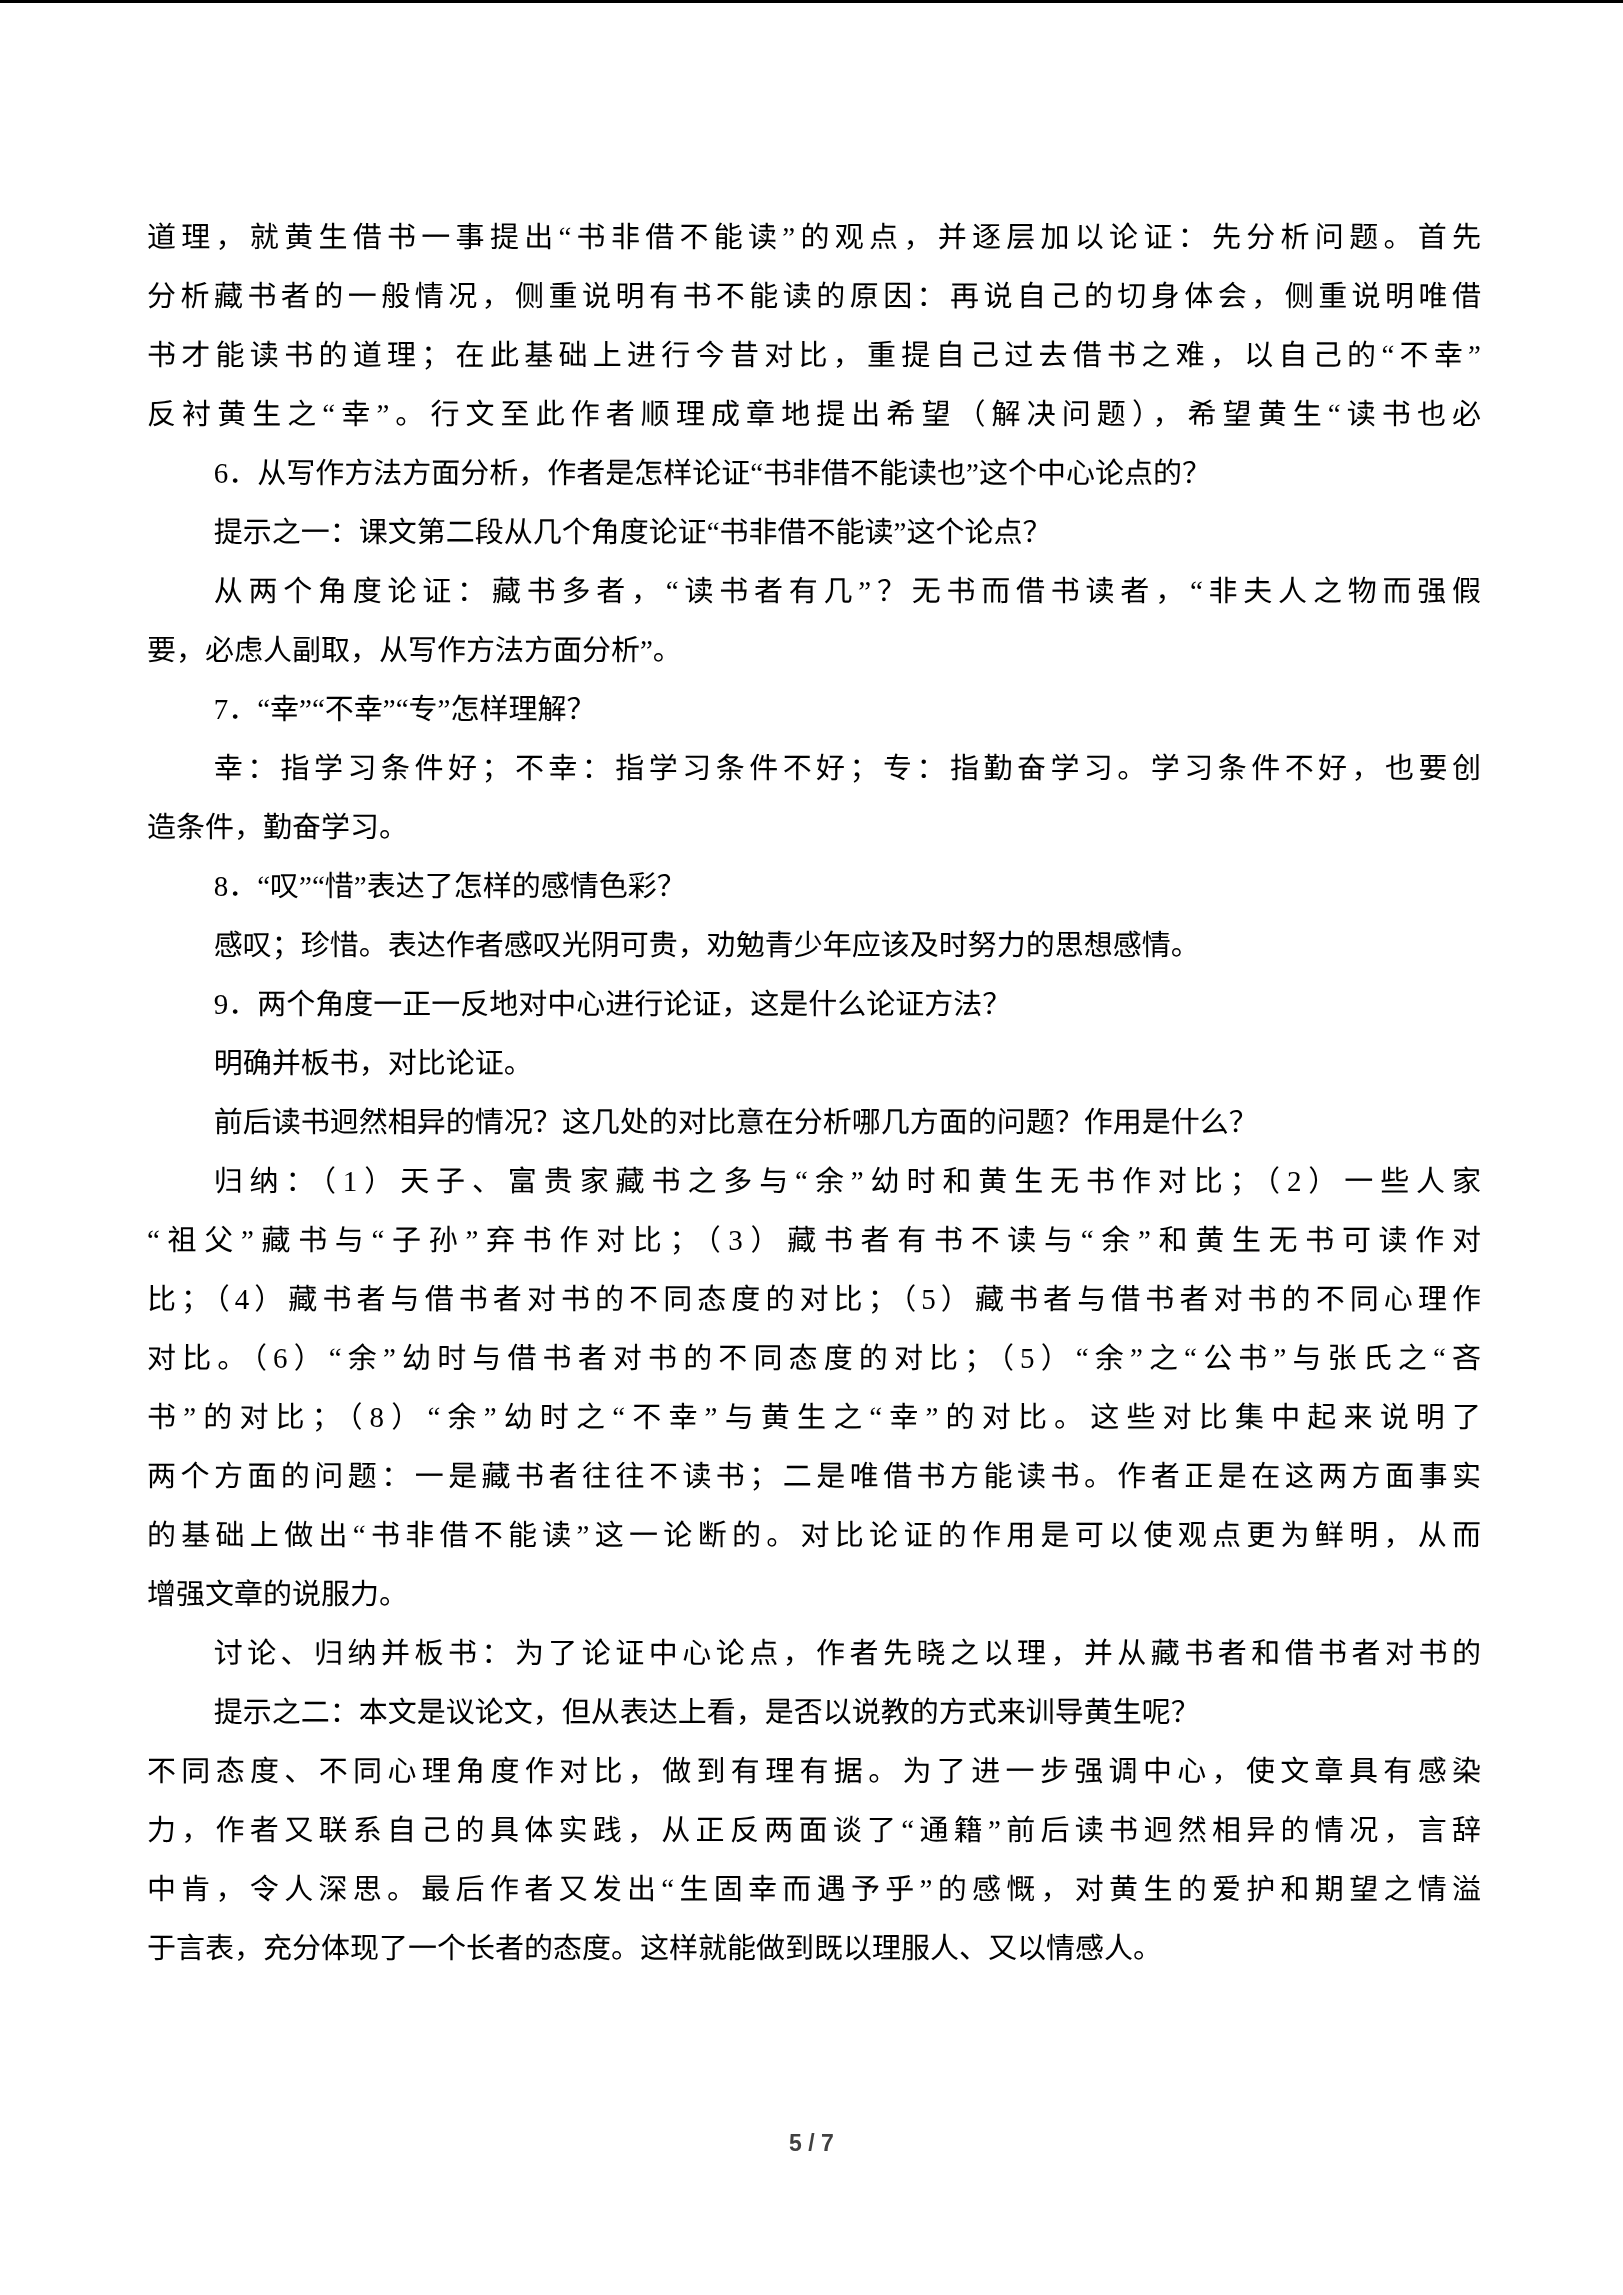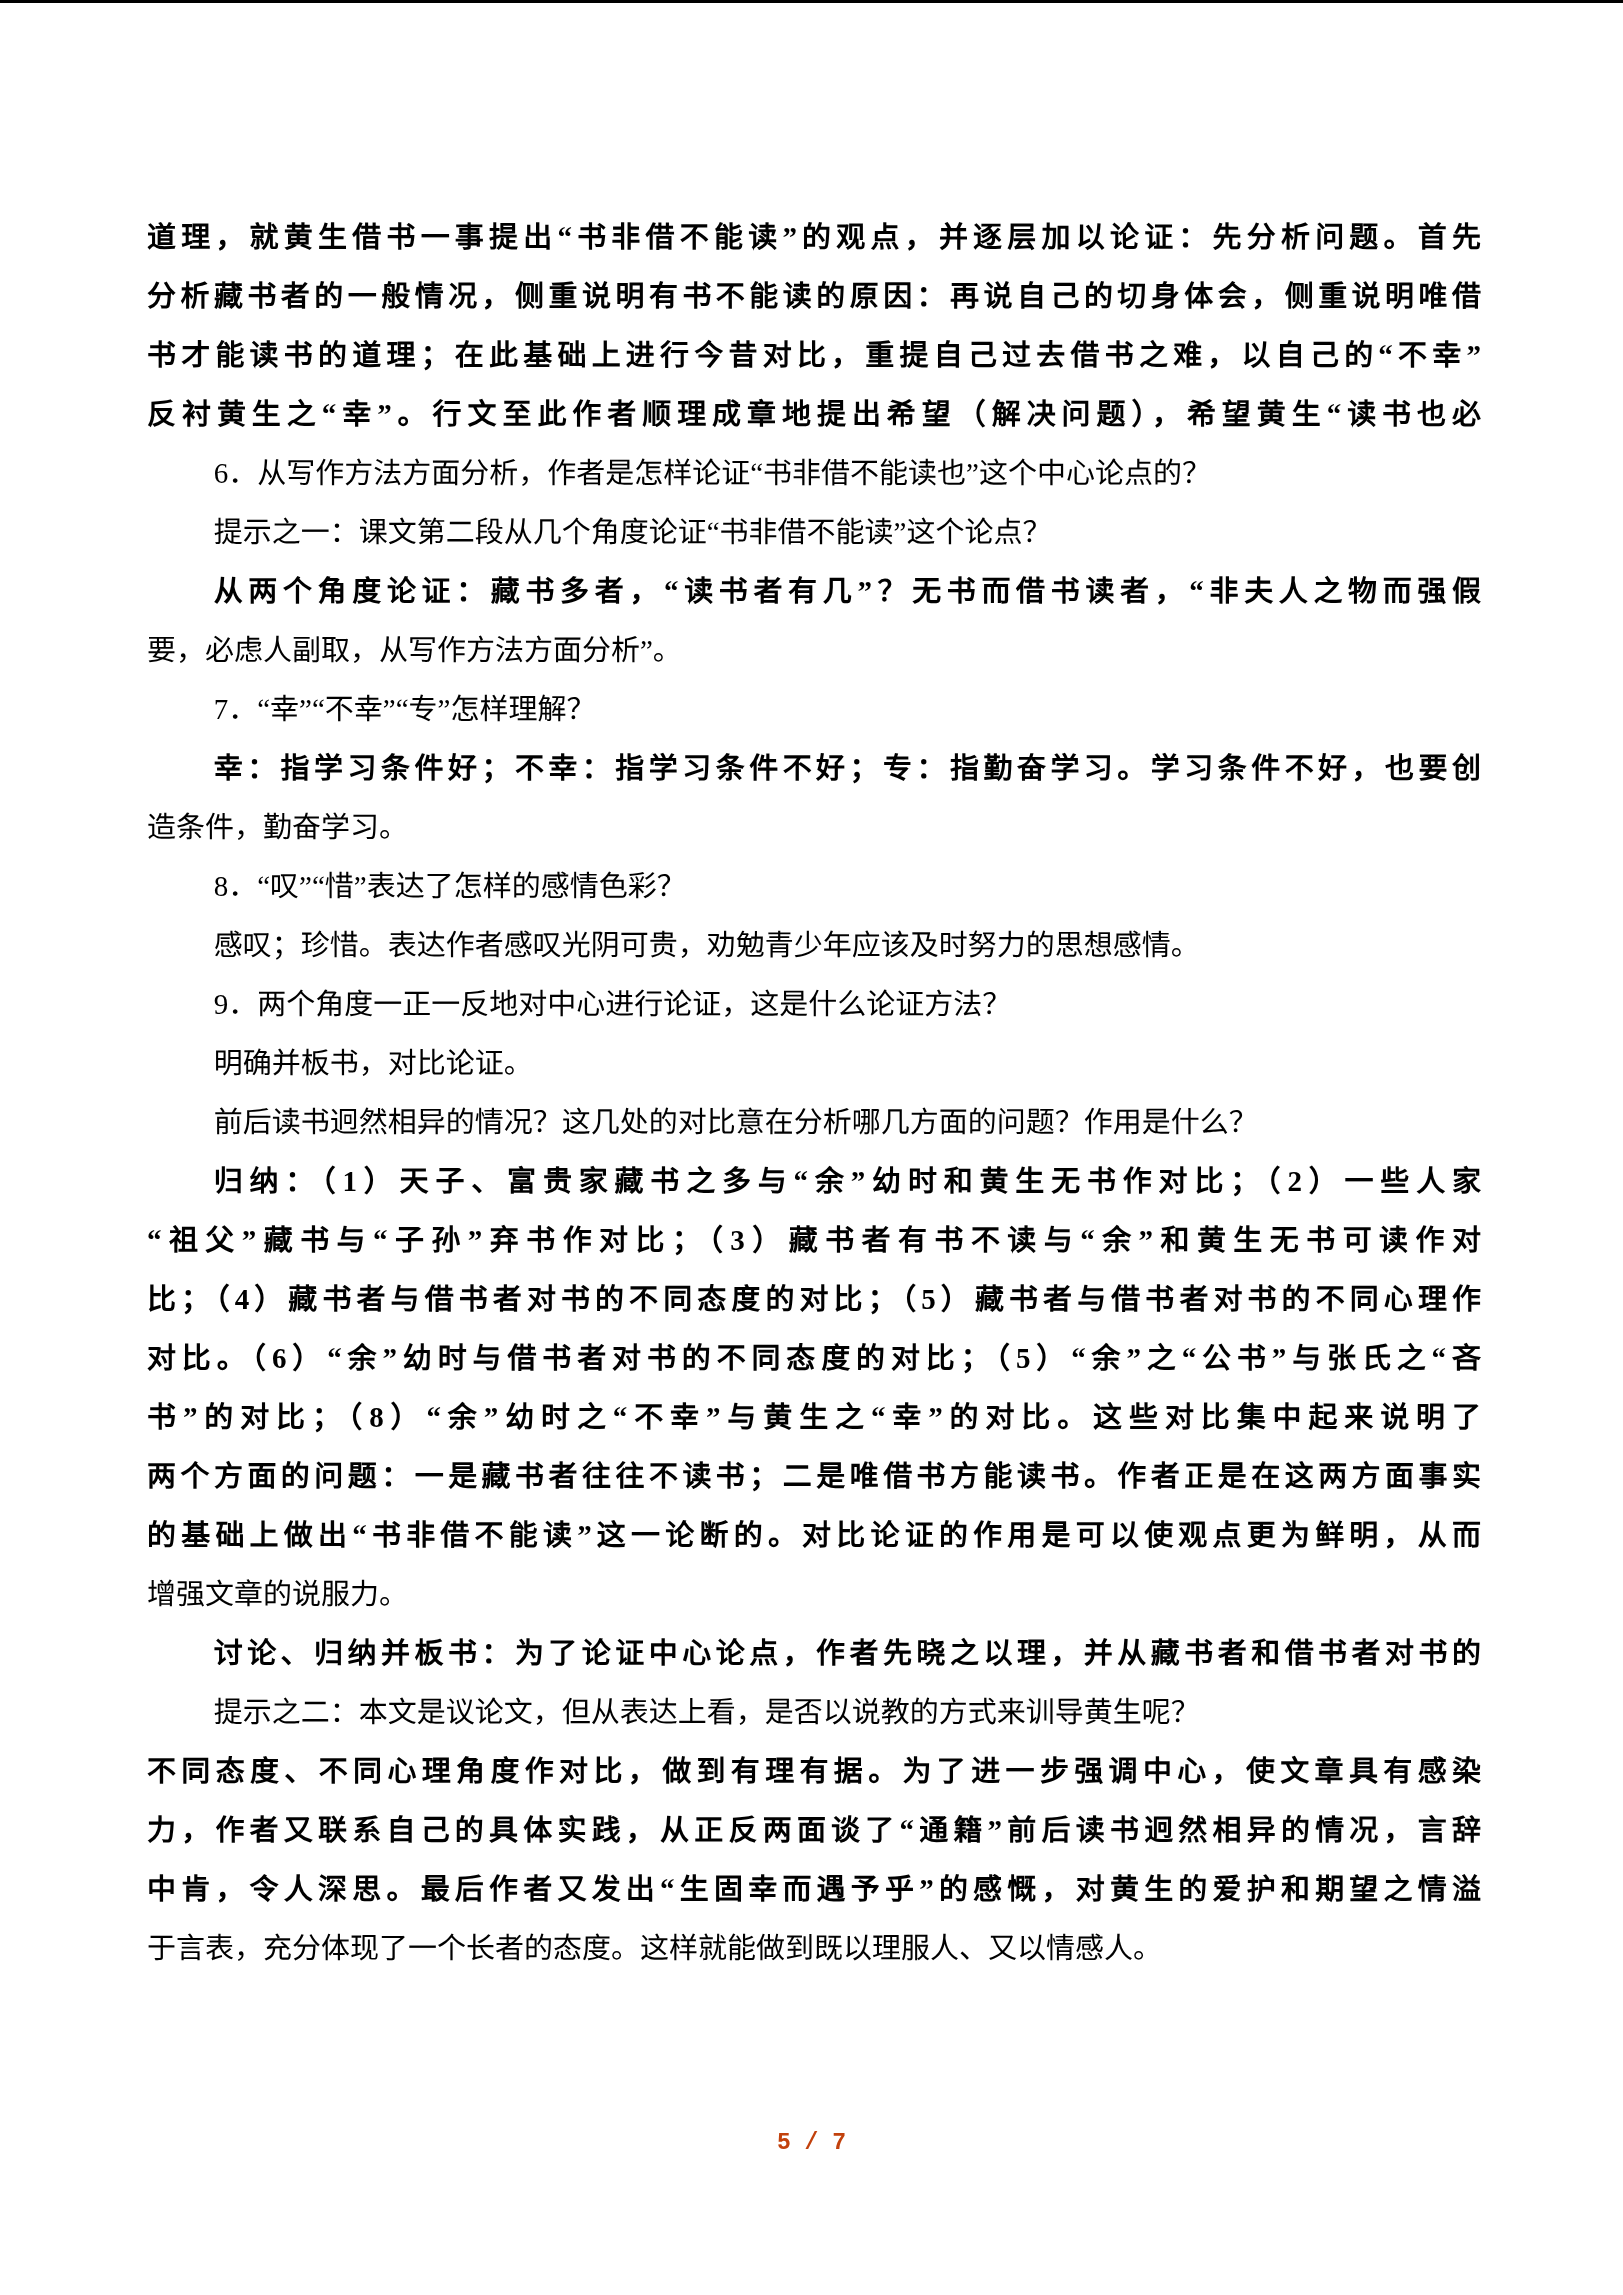--- a/index.html
+++ b/index.html
@@ -38,32 +38,31 @@
     white-space: normal;
     overflow: visible;
   }
   .line.indent {
     text-indent: 2.3em;
   }
   .line.justify {
     text-align: justify;
     text-align-last: justify;
     text-justify: inter-character;
-    font-weight: bold;
   }
   .page-footer {
     position: absolute;
     top: 2130px;
     left: 0;
     width: 1623px;
     text-align: center;
-    font-family: Liberation Mono, monospace;
+    font-family: Liberation Sans, sans-serif;
     font-weight: 700;
     font-size: 23px;
-    color: #c2410c;
+    color: #404040;
   }
 </style>
 </head>
 <body>
 
 <div class="top-border"></div>
 
 <div class="doc-body">
     <div class="line justify">道理，就黄生借书一事提出“书非借不能读”的观点，并逐层加以论证：先分析问题。首先</div>
     <div class="line justify">分析藏书者的一般情况，侧重说明有书不能读的原因：再说自己的切身体会，侧重说明唯借</div>

